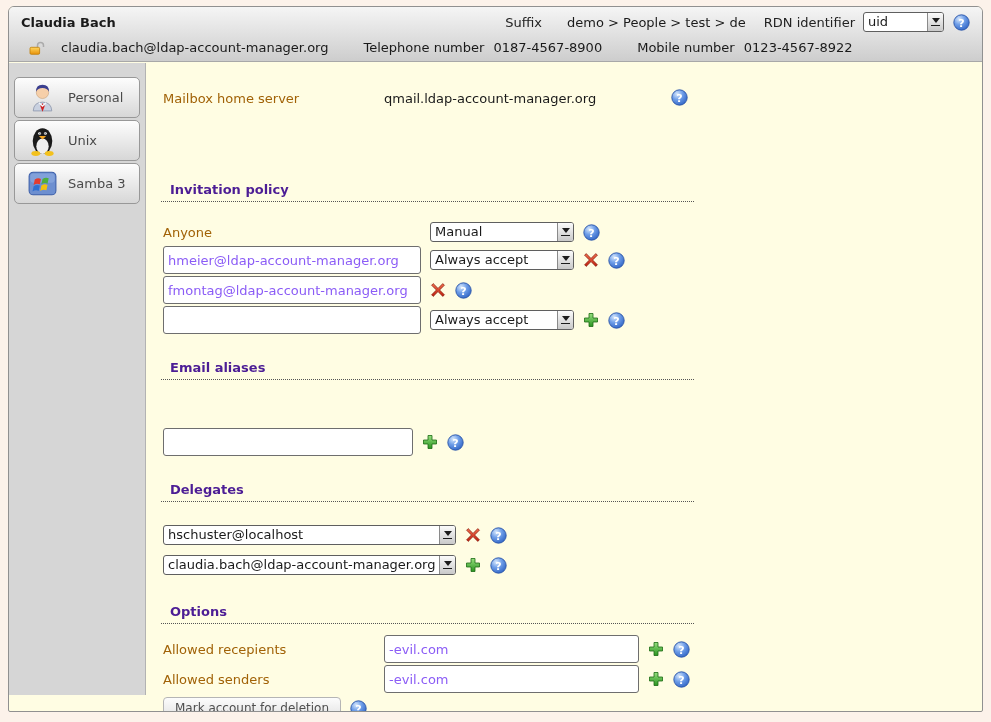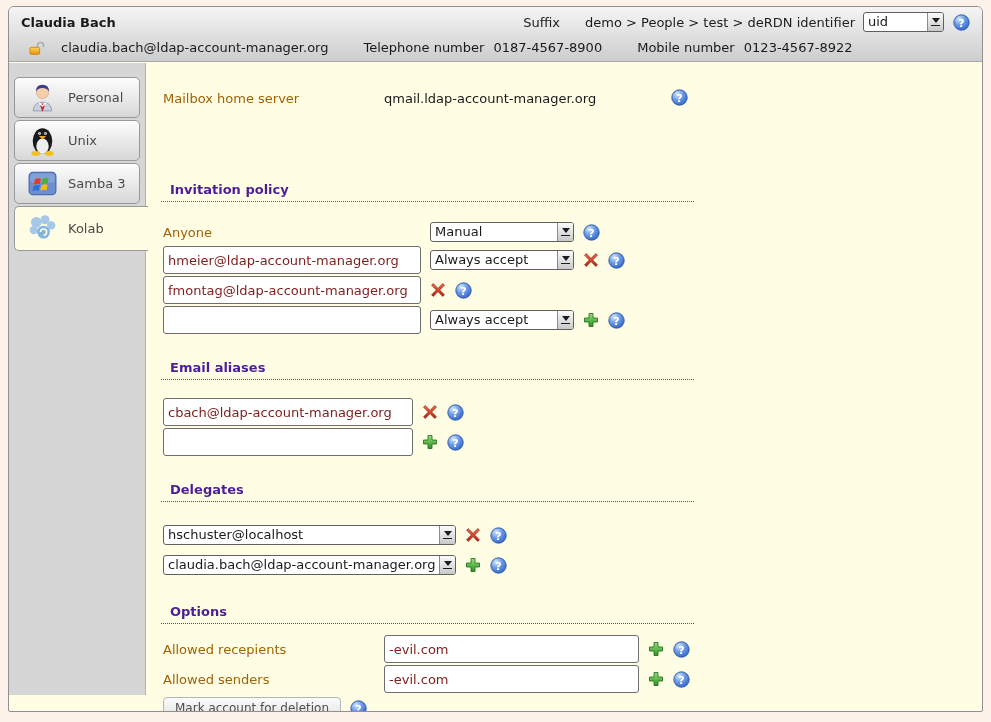--- a/index.html
+++ b/index.html
@@ -18,21 +18,21 @@
   
   .header {
     height:55px; background:linear-gradient(#f5f5f5,#cdcdcd);
     border-bottom:1px solid #a8a8a8;
   }
   .hrow1 { display:flex; align-items:center; height:28px; padding:2px 12px 0 12px; }
   .title { font-weight:bold; }
   .hright { margin-left:auto; display:flex; align-items:center; }
   .hlbl { color:#222; }
   .hval { margin-left:25px; }
-  .rdnlbl { }
+  .rdnlbl { margin-left:18px; }
   .hrow2 { display:flex; align-items:center; height:25px; padding-left:20px; }
   .hmail { margin-left:16px; }
   .hgrp { margin-left:35px; }
   .hgrp span + span { margin-left:5px; }
 
   
   .sidebar {
     position:absolute; left:0; top:56px; width:137px; height:632px;
     background:#d6d6d6; border-right:1px solid #b2b2b2; padding-top:14px;
   }
@@ -58,21 +58,21 @@
   .lbl { color:#a16207; }
   .w212 { width:212px; flex:none; }
   .w258 { width:258px; flex:none; }
   .sec {
     position:absolute; left:14px; width:533px;
     border-bottom:1px dotted #555; padding:0 0 4px 9px;
     font-weight:bold; color:#4c1d95;
   }
   .txt {
     height:20px; border:1px solid #6e6e6e; border-radius:3px;
-    padding:13px 4px; background:#fff; color:#7f1d1d;
+    padding:13px 4px; background:#fff; color:#8b5cf6;
     font-family:"DejaVu Sans","Liberation Sans",sans-serif; font-size:13px;
   }
   .txt258 { width:258px; flex:none; }
   .txt250 { width:250px; flex:none; }
   .txt255 { width:255px; flex:none; }
   .sel {
     display:flex; align-items:stretch; height:20px; background:#fff;
     border:1px solid #5f5f5f; border-radius:3px; overflow:hidden; cursor:pointer; flex:none;
   }
   .sel-text { flex:1; padding:1px 4px 0 4px; white-space:nowrap; overflow:hidden; }
@@ -219,26 +219,20 @@
           <use href="#sym-tux"></use>
         </svg>
       <span class="tablabel">Unix</span>
     </div>
     <div class="tab">
       <svg class="tabicon">
           <use href="#sym-win"></use>
         </svg>
       <span class="tablabel">Samba 3</span>
     </div>
-    <div class="tab active">
-      <svg class="tabicon">
-          <use href="#sym-kolab"></use>
-        </svg>
-      <span class="tablabel">Kolab</span>
-    </div>
   </div>
 
   <div class="content">
 
     <div class="row" style="top:24px">
       <span class="lbl w212">Mailbox home server</span>
       <span>qmail.ldap-account-manager.org</span>
       <svg class="ic17" style="position:absolute;left:508px;top:2px">
           <use href="#sym-help"></use>
         </svg>
@@ -305,29 +299,20 @@
         </svg>
       <svg class="ic17">
           <use href="#sym-help"></use>
         </svg>
     </div>
 
     <div class="sec" style="top:297px">
       <span>Email aliases</span>
     </div>
 
-    <div class="row" style="top:338px">
-      <input class="txt txt250" value="cbach@ldap-account-manager.org" style="">
-      <svg class="ic16">
-          <use href="#sym-del"></use>
-        </svg>
-      <svg class="ic17">
-          <use href="#sym-help"></use>
-        </svg>
-    </div>
     <div class="row" style="top:368px">
       <input class="txt txt250" value="" style="">
       <svg class="ic16">
           <use href="#sym-add"></use>
         </svg>
       <svg class="ic17">
           <use href="#sym-help"></use>
         </svg>
     </div>
 

